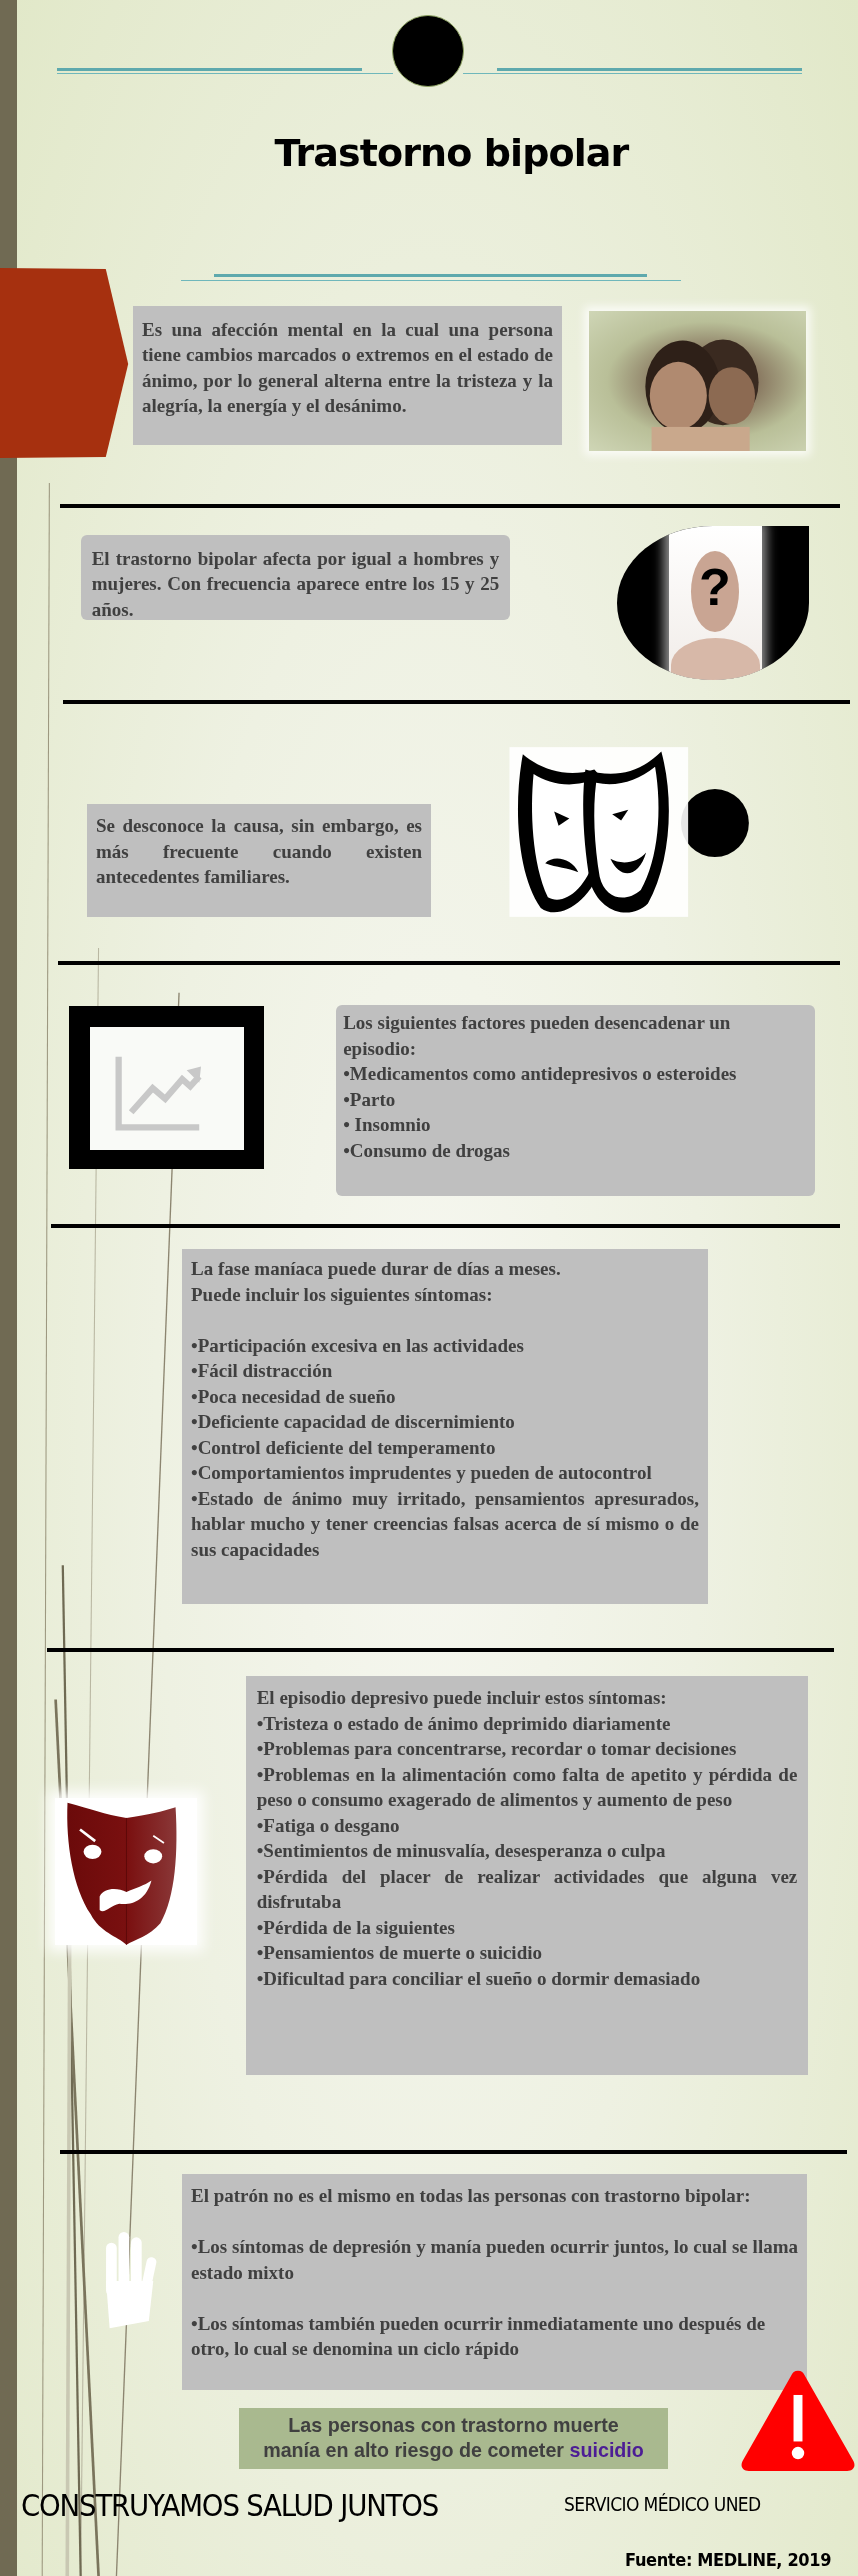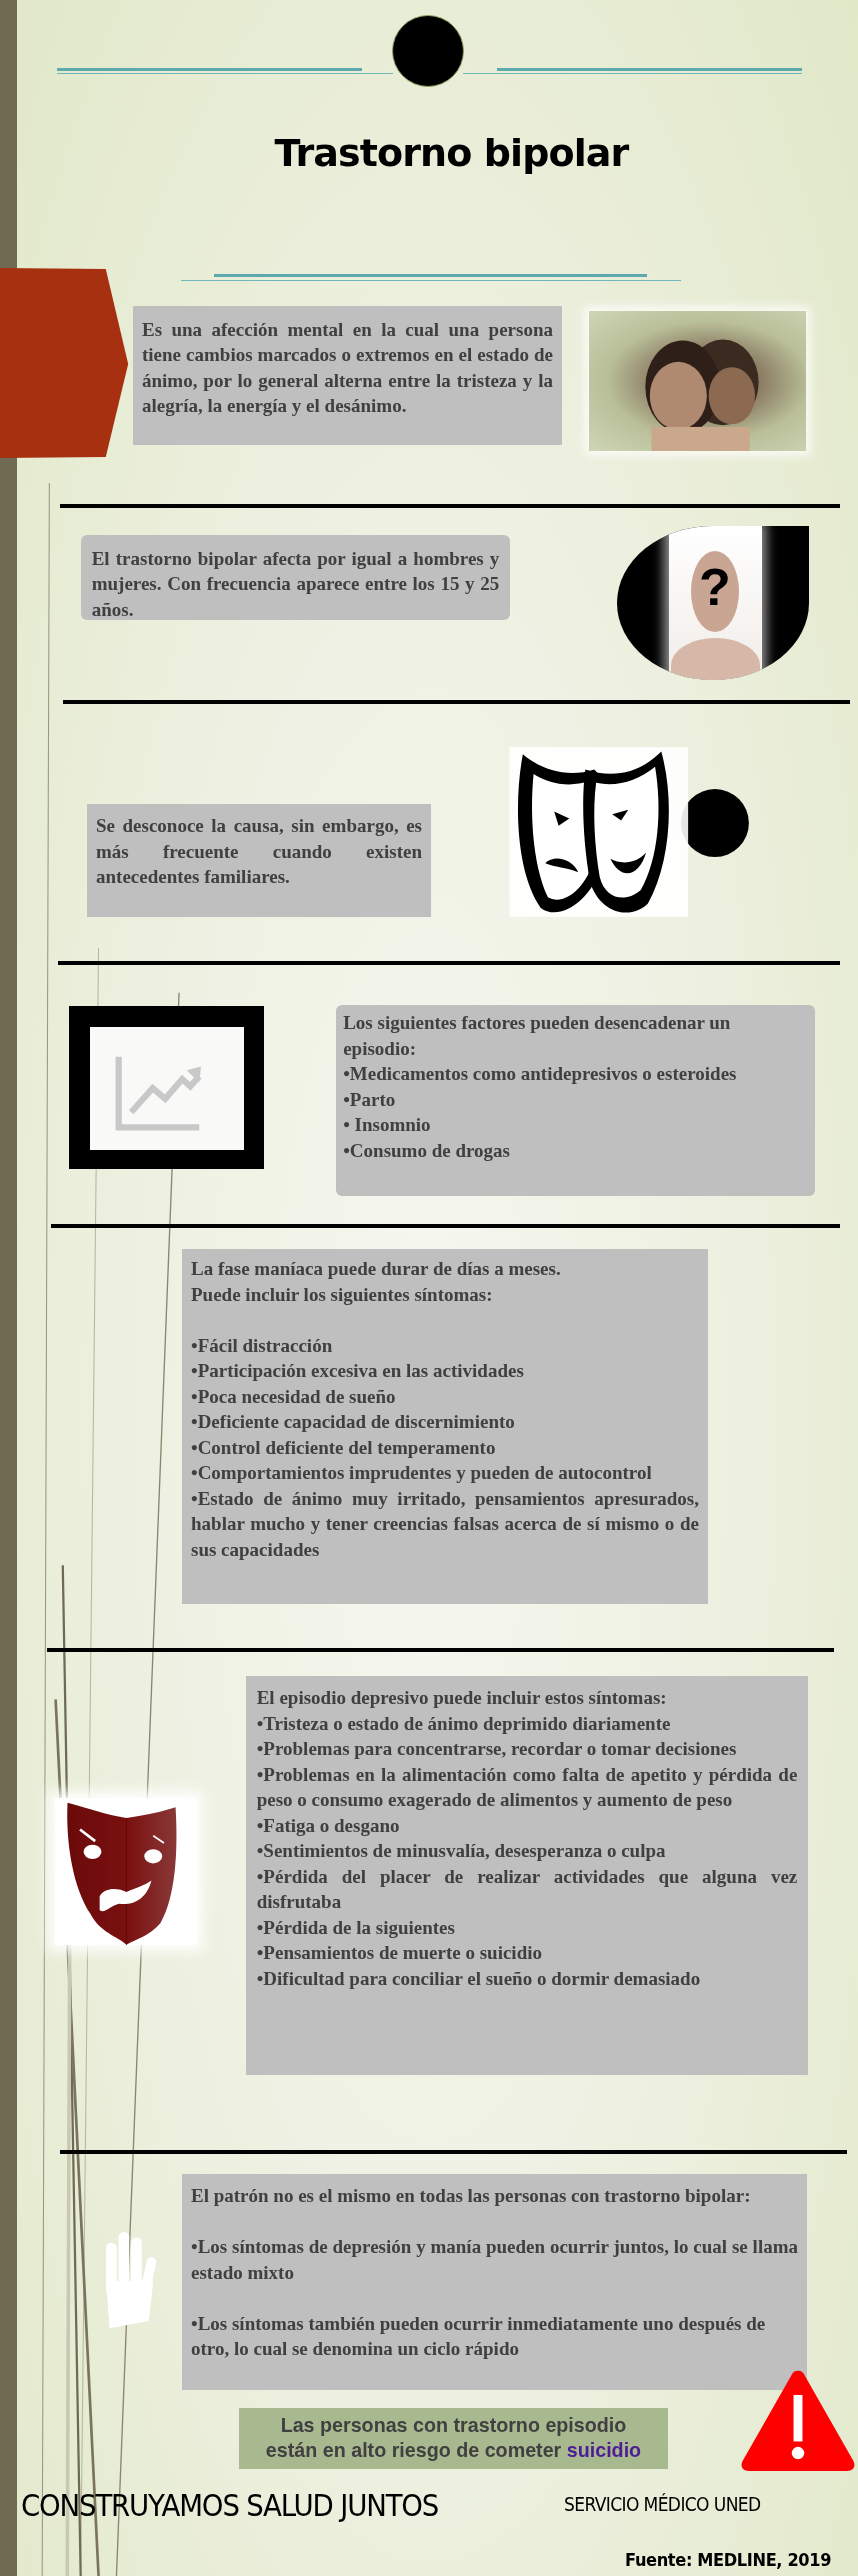--- a/index.html
+++ b/index.html
@@ -193,22 +193,22 @@
   <p>• Insomnio</p>
   <p>•Consumo de drogas</p>
 </div>
 
 <div class="abs hr" style="left:51px; top:1224px; width:789px;"></div>
 
 <div class="abs box" style="left:182px; top:1249px; width:526px; height:355px; padding:7.2px 9px 7.2px 9px;">
   <p class="left" style="text-align:left;">La fase maníaca puede durar de días a meses.</p>
   <p style="text-align:left;">Puede incluir los siguientes síntomas:</p>
   <div class="gap"></div>
+  <p>•Participación excesiva en las actividades</p>
   <p>•Fácil distracción</p>
-  <p>•Participación excesiva en las actividades</p>
   <p>•Poca necesidad de sueño</p>
   <p>•Deficiente capacidad de discernimiento</p>
   <p>•Control deficiente del temperamento</p>
   <p>•Comportamientos imprudentes y pueden de autocontrol</p>
   <p>•Estado de ánimo muy irritado, pensamientos apresurados, hablar mucho y tener creencias falsas acerca de sí mismo o de sus capacidades</p>
 </div>
 
 <div class="abs hr" style="left:47px; top:1648px; width:787px;"></div>
 
 <div class="abs red-mask">
@@ -253,22 +253,22 @@
 </svg>
 <div class="abs box" style="left:182px; top:2174px; width:625px; height:216px; padding:9px 9px 7.2px 9px;">
   <p>El patrón no es el mismo en todas las personas con trastorno bipolar:</p>
   <div class="gap"></div>
   <p>•Los síntomas de depresión y manía pueden ocurrir juntos, lo cual se llama estado mixto</p>
   <div class="gap"></div>
   <p style="text-align:left;">•Los síntomas también pueden ocurrir inmediatamente uno después de otro, lo cual se denomina un ciclo rápido</p>
 </div>
 
 <div class="abs alert-box">
-  <div>Las personas con trastorno episodio</div>
-  <div><span>están en alto riesgo de cometer </span><span class="strong">suicidio</span></div>
+  <div>Las personas con trastorno muerte</div>
+  <div><span>manía en alto riesgo de cometer </span><span class="strong">suicidio</span></div>
 </div>
 <svg class="abs warning" viewBox="0 0 132 116">
   <path d="M66,3 C70,3 72,5 74,9 L128,104 C131,110 128,115 121,115 L11,115 C4,115 1,110 4,104 L58,9 C60,5 62,3 66,3 Z" fill="#ff0000"></path>
   <rect x="61" y="30" width="10" height="52" fill="#fff"></rect>
   <circle cx="66" cy="95" r="7" fill="#fff"></circle>
 </svg>
 
 <div class="abs slogan">CONSTRUYAMOS SALUD JUNTOS</div>
 <div class="abs service">SERVICIO MÉDICO UNED</div>
 <div class="abs source">Fuente: MEDLINE, 2019</div>

